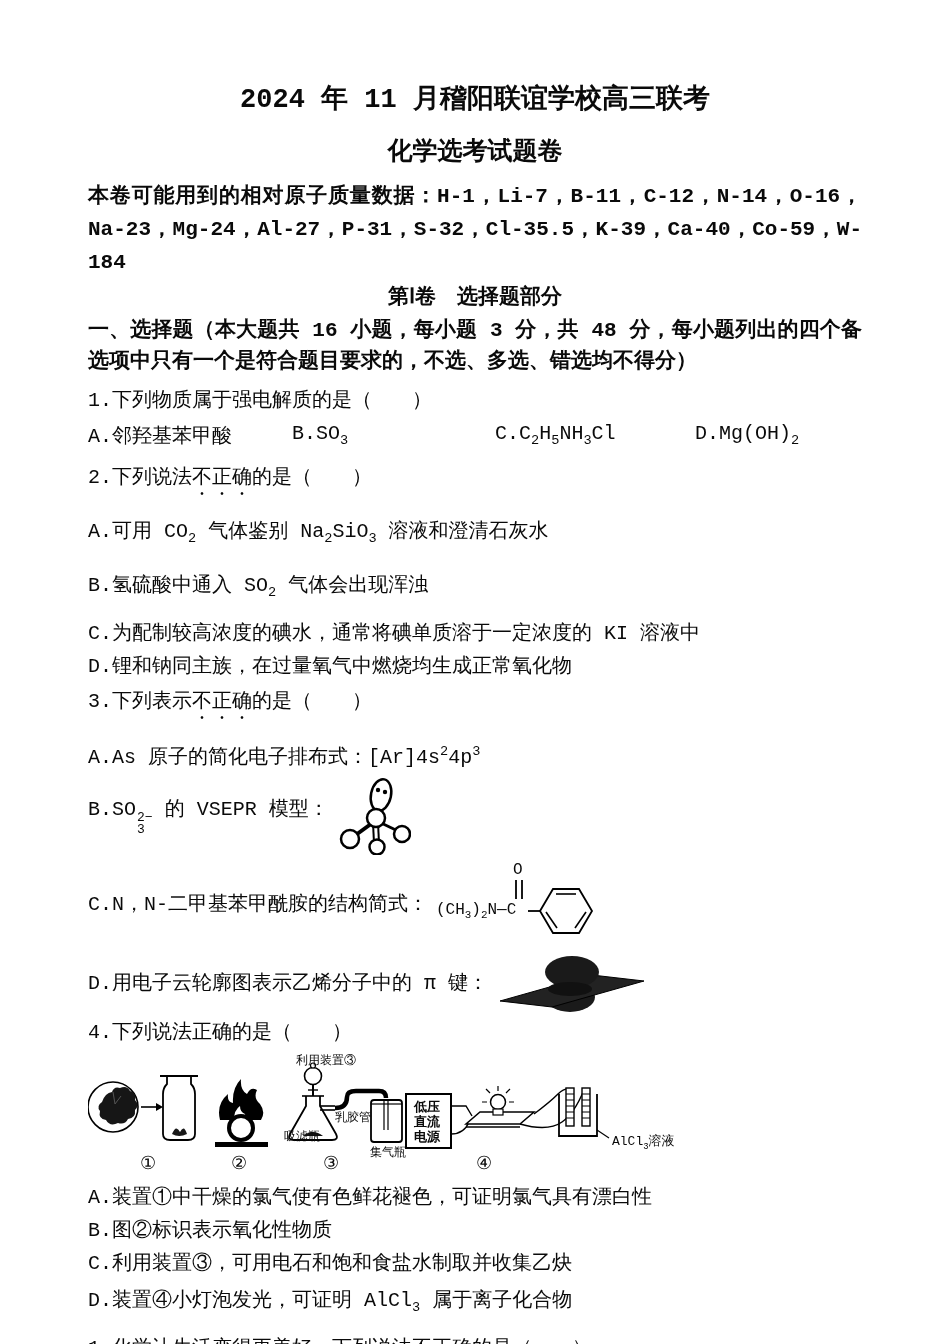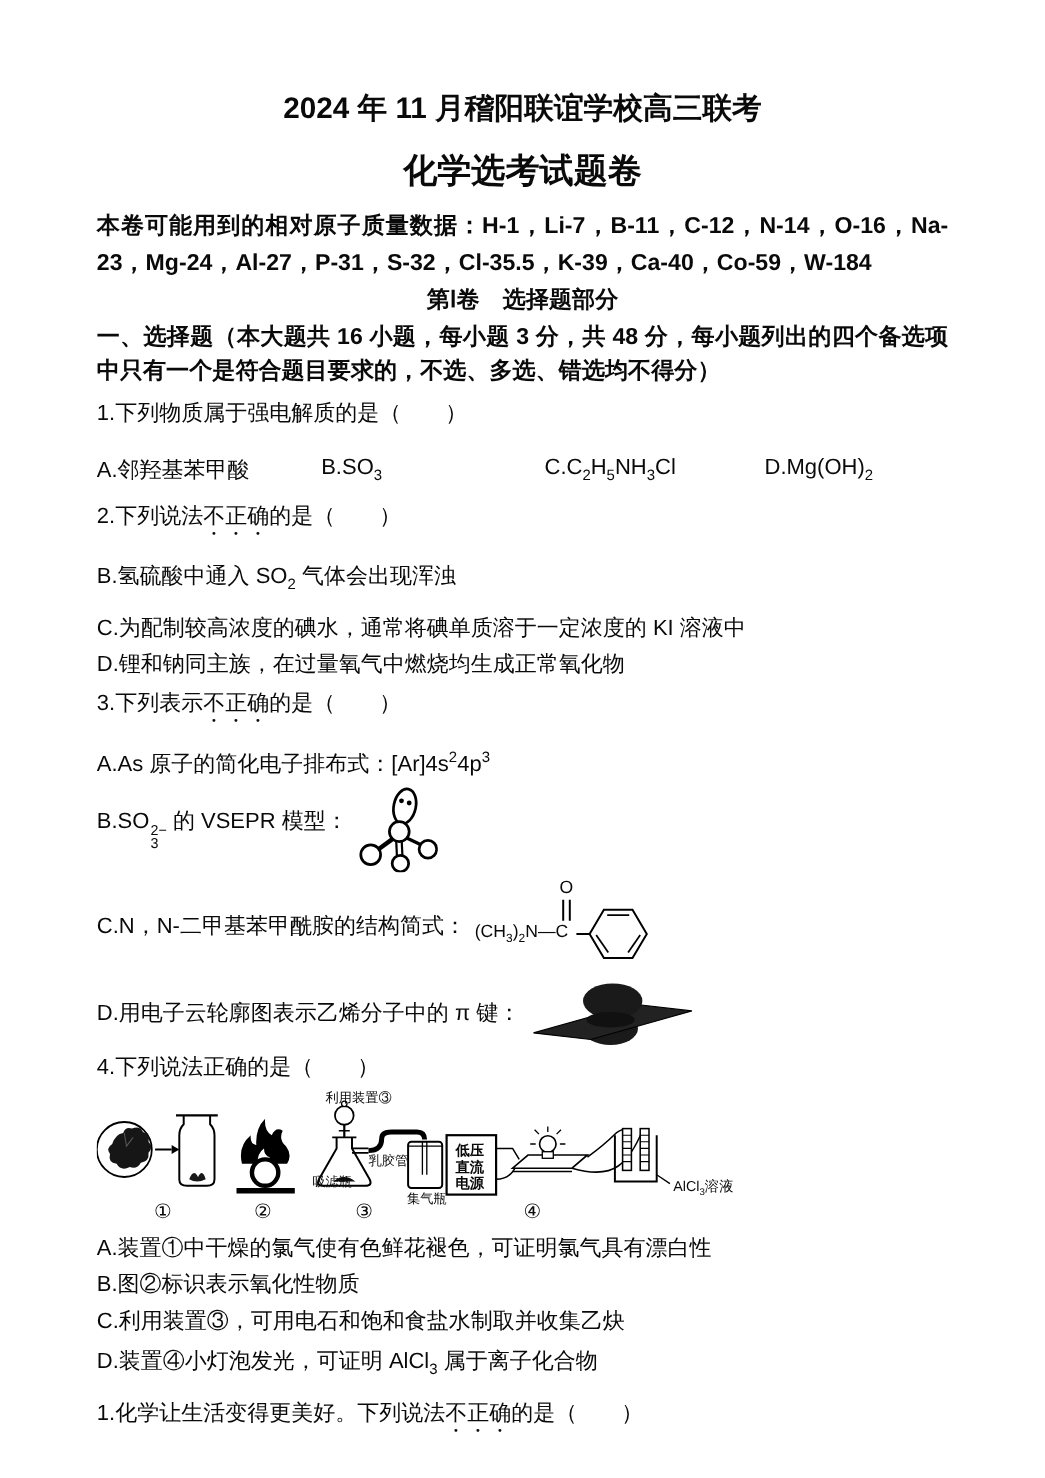--- a/index.html
+++ b/index.html
@@ -2,39 +2,39 @@
 <html><head>
 <meta charset="utf-8">
 <style>
   html,body { margin:0; padding:0; background:#ffffff; }
   .page {
     position:relative;
     width:950px; height:1344px;
     margin:0 auto;
     background:#ffffff;
     color:#0a0a0a;
-    font-family:Liberation Sans, sans-serif;
+    font-family:Liberation Mono, monospace;
     box-sizing:border-box;
     padding:80px 88px 0 88px;
     overflow:hidden;
   }
   .title { font-size:27px; font-weight:bold; text-align:center; margin:0; }
-  .subtitle { font-size:31px; font-weight:bold; text-align:center; margin:18px 0 0 0; }
+  .subtitle { font-size:25px; font-weight:bold; text-align:center; margin:18px 0 0 0; }
   .note { font-size:21px; font-weight:bold; line-height:33px; margin-top:13px; text-align:justify; }
   .section-head { font-size:21px; font-weight:bold; text-align:center; margin-top:3px; }
   .instructions { font-size:21px; font-weight:bold; line-height:31px; margin-top:5px; text-align:justify; }
 
   .q-stem, .q-opt { font-size:20px; line-height:27px; }
   sub { font-size:68%; }
   sup { font-size:68%; }
   .emph {
     -webkit-text-emphasis:filled dot; -webkit-text-emphasis-position:under;
     text-emphasis:filled dot; text-emphasis-position:under right;
   }
-  .opts-row { position:relative; height:30px; margin-top:24px; }
+  .opts-row { position:relative; height:30px; margin-top:8px; }
   .opts-row > span { position:absolute; top:0; font-size:20px; }
 
   .opt-flex { display:flex; align-items:center; gap:8px; }
 
   
   .stack { display:inline-flex; flex-direction:column; vertical-align:-6px; line-height:1; margin-left:1px; }
   .stack sup, .stack sub { font-size:13px; line-height:12px; }
 
   
   .structure { position:relative; width:182px; height:88px; flex:0 0 auto; }
@@ -69,20 +69,21 @@
     <div class="opts-row">
       <span style="left:0">A.邻羟基苯甲酸</span>
       <span style="left:204px">B.SO<sub>3</sub></span>
       <span style="left:407px">C.C<sub>2</sub>H<sub>5</sub>NH<sub>3</sub>Cl</span>
       <span style="left:607px">D.Mg(OH)<sub>2</sub></span>
     </div>
   </div>
 
   <div>
     <div class="q-stem mt12"><span>2.下列说法</span><span class="emph">不正确</span><span>的是（　　）</span></div>
+    <div class="q-opt mt18">A.可用 CO<sub>2</sub> 气体鉴别 Na<sub>2</sub>SiO<sub>3</sub> 溶液和澄清石灰水</div>
     <div class="q-opt mt20">B.氢硫酸中通入 SO<sub>2</sub> 气体会出现浑浊</div>
     <div class="q-opt mt14">C.为配制较高浓度的碘水，通常将碘单质溶于一定浓度的 KI 溶液中</div>
     <div class="q-opt mt6">D.锂和钠同主族，在过量氧气中燃烧均生成正常氧化物</div>
   </div>
 
   <div>
     <div class="q-stem mt8"><span>3.下列表示</span><span class="emph">不正确</span><span>的是（　　）</span></div>
     <div class="q-opt mt14">A.As 原子的简化电子排布式：[Ar]4s<sup>2</sup>4p<sup>3</sup></div>
 
     <div class="opt-flex mt6">

